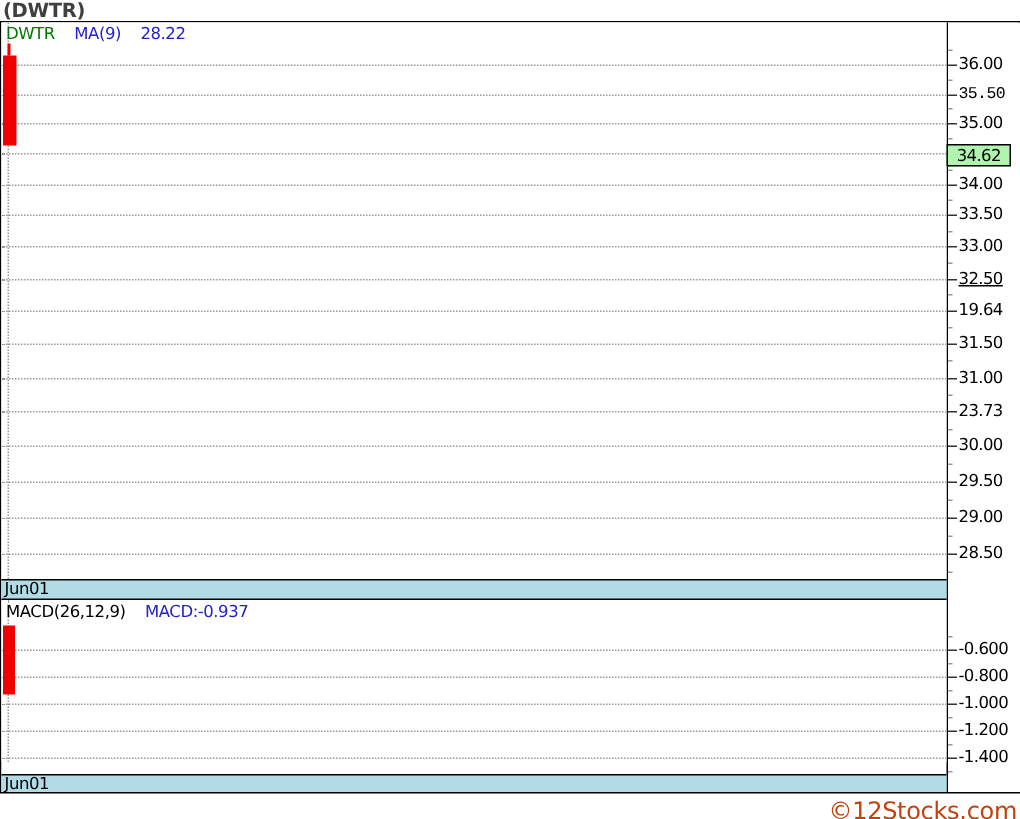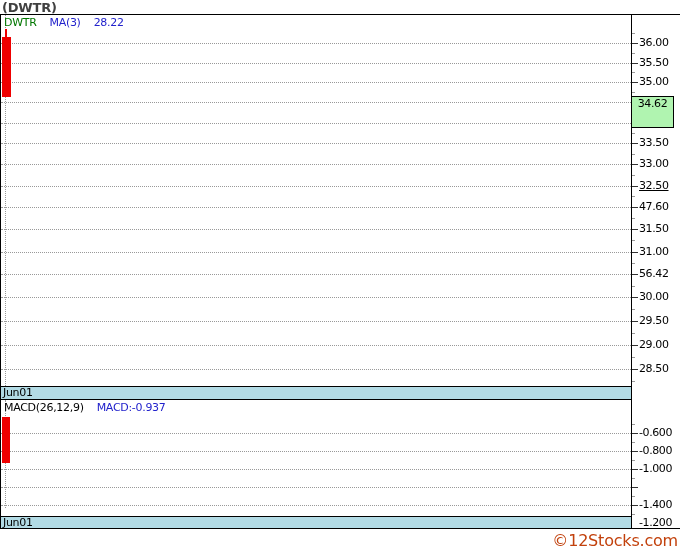--- a/index.html
+++ b/index.html
@@ -23,40 +23,40 @@
   .c-green{color:#007700;}
   .c-blue{color:#2222cc;}
   .c-black{color:#000;}
   .vgrid{position:absolute;left:4px;top:0;bottom:0;width:0;border-left:1px dotted #999;}
   .hgrid{position:absolute;left:0;right:0;height:0;border-top:1px dotted #999;}
   .axis-col{position:absolute;top:0;left:631px;width:48px;height:513px;background:#fff;}
   .tick{position:absolute;left:0;width:6px;height:1px;background:#333;}
   .tick-minor{position:absolute;left:0;width:3px;height:1px;background:#999;}
   .ticklabel{position:absolute;left:7px;font-size:11px;line-height:12px;letter-spacing:-0.4px;
              color:#000;white-space:nowrap;}
-  .badge{position:absolute;left:-1px;width:43px;height:32px;background:#b0f4b0;border:1px solid #000;
+  .badge{position:absolute;left:-1px;width:43px;height:15px;background:#b0f4b0;border:1px solid #000;
          box-sizing:border-box;font-size:11px;line-height:13px;text-align:center;
          letter-spacing:-0.4px;color:#000;z-index:6;}
   .candle-body,.candle-wick,.macd-bar{position:absolute;background:#ee0000;}
   .footer{position:absolute;top:531px;right:2px;font-size:16px;color:#c2410c;letter-spacing:-0.2px;}
 </style>
 </head>
 <body>
 
 <div class="page">
   <div class="title">(DWTR)</div>
 
   <div class="frame">
     <div class="plot-col">
 
       <div class="panel" id="panel-price">
         <div class="vgrid"></div>
         <div class="legend">
           <span class="c-green">DWTR</span>
-          <span class="c-blue">MA(3)</span>
+          <span class="c-blue">MA(9)</span>
           <span class="c-blue">28.22</span>
         </div>
       <div class="hgrid" style="top: 28px;"></div>
           <div class="hgrid" style="top: 48px;"></div>
           <div class="hgrid" style="top: 67px;"></div>
           <div class="hgrid" style="top: 87px;"></div>
           <div class="hgrid" style="top: 108px;"></div>
           <div class="hgrid" style="top: 128px;"></div>
           <div class="hgrid" style="top: 149px;"></div>
           <div class="hgrid" style="top: 171px;"></div>
@@ -107,30 +107,30 @@
         <div class="tick" style="top: 171px;"></div>
         <div class="tick" style="top: 192px;"></div>
         <div class="tick" style="top: 214px;"></div>
         <div class="tick" style="top: 237px;"></div>
         <div class="tick" style="top: 259px;"></div>
         <div class="tick" style="top: 282px;"></div>
         <div class="tick" style="top: 306px;"></div>
         <div class="tick" style="top: 330px;"></div>
         <div class="tick" style="top: 354px;"></div>
         <div class="ticklabel" style="top: 22px;">36.00</div>
-        <div class="ticklabel" style="top: 42px;">35.50</div>
+        <div class="ticklabel" style="top: 42px; font-family: Liberation Mono, monospace;">35.50</div>
         <div class="ticklabel" style="top: 61px;">35.00</div>
         <div class="ticklabel" style="top: 102px;">34.00</div>
         <div class="ticklabel" style="top: 122px;">33.50</div>
         <div class="ticklabel" style="top: 143px;">33.00</div>
         <div class="ticklabel" style="top: 165px; text-decoration: underline;">32.50</div>
-        <div class="ticklabel" style="top: 186px;">47.60</div>
+        <div class="ticklabel" style="top: 186px;">19.64</div>
         <div class="ticklabel" style="top: 208px;">31.50</div>
         <div class="ticklabel" style="top: 231px;">31.00</div>
-        <div class="ticklabel" style="top: 253px;">56.42</div>
+        <div class="ticklabel" style="top: 253px;">23.73</div>
         <div class="ticklabel" style="top: 276px;">30.00</div>
         <div class="ticklabel" style="top: 300px;">29.50</div>
         <div class="ticklabel" style="top: 324px;">29.00</div>
         <div class="ticklabel" style="top: 348px;">28.50</div>
         <div class="tick-minor" style="top: 18px;"></div>
         <div class="tick-minor" style="top: 38px;"></div>
         <div class="tick-minor" style="top: 57px;"></div>
         <div class="tick-minor" style="top: 77px;"></div>
         <div class="tick-minor" style="top: 98px;"></div>
         <div class="tick-minor" style="top: 118px;"></div>
@@ -146,21 +146,21 @@
         <div class="tick-minor" style="top: 342px;"></div>
         <div class="tick-minor" style="top: 366px;"></div>
         <div class="tick" style="top: 418px;"></div>
         <div class="tick" style="top: 436px;"></div>
         <div class="tick" style="top: 454px;"></div>
         <div class="tick" style="top: 472px;"></div>
         <div class="tick" style="top: 490px;"></div>
         <div class="ticklabel" style="top: 412px;">-0.600</div>
         <div class="ticklabel" style="top: 430px;">-0.800</div>
         <div class="ticklabel" style="top: 448px;">-1.000</div>
-        <div class="ticklabel" style="top: 466px; margin-top: 36px;">-1.200</div>
+        <div class="ticklabel" style="top: 466px;">-1.200</div>
         <div class="ticklabel" style="top: 484px;">-1.400</div>
         <div class="tick-minor" style="top: 409px;"></div>
         <div class="tick-minor" style="top: 427px;"></div>
         <div class="tick-minor" style="top: 445px;"></div>
         <div class="tick-minor" style="top: 463px;"></div>
         <div class="tick-minor" style="top: 481px;"></div>
         <div class="tick-minor" style="top: 499px;"></div>
       </div>
   </div>
 

